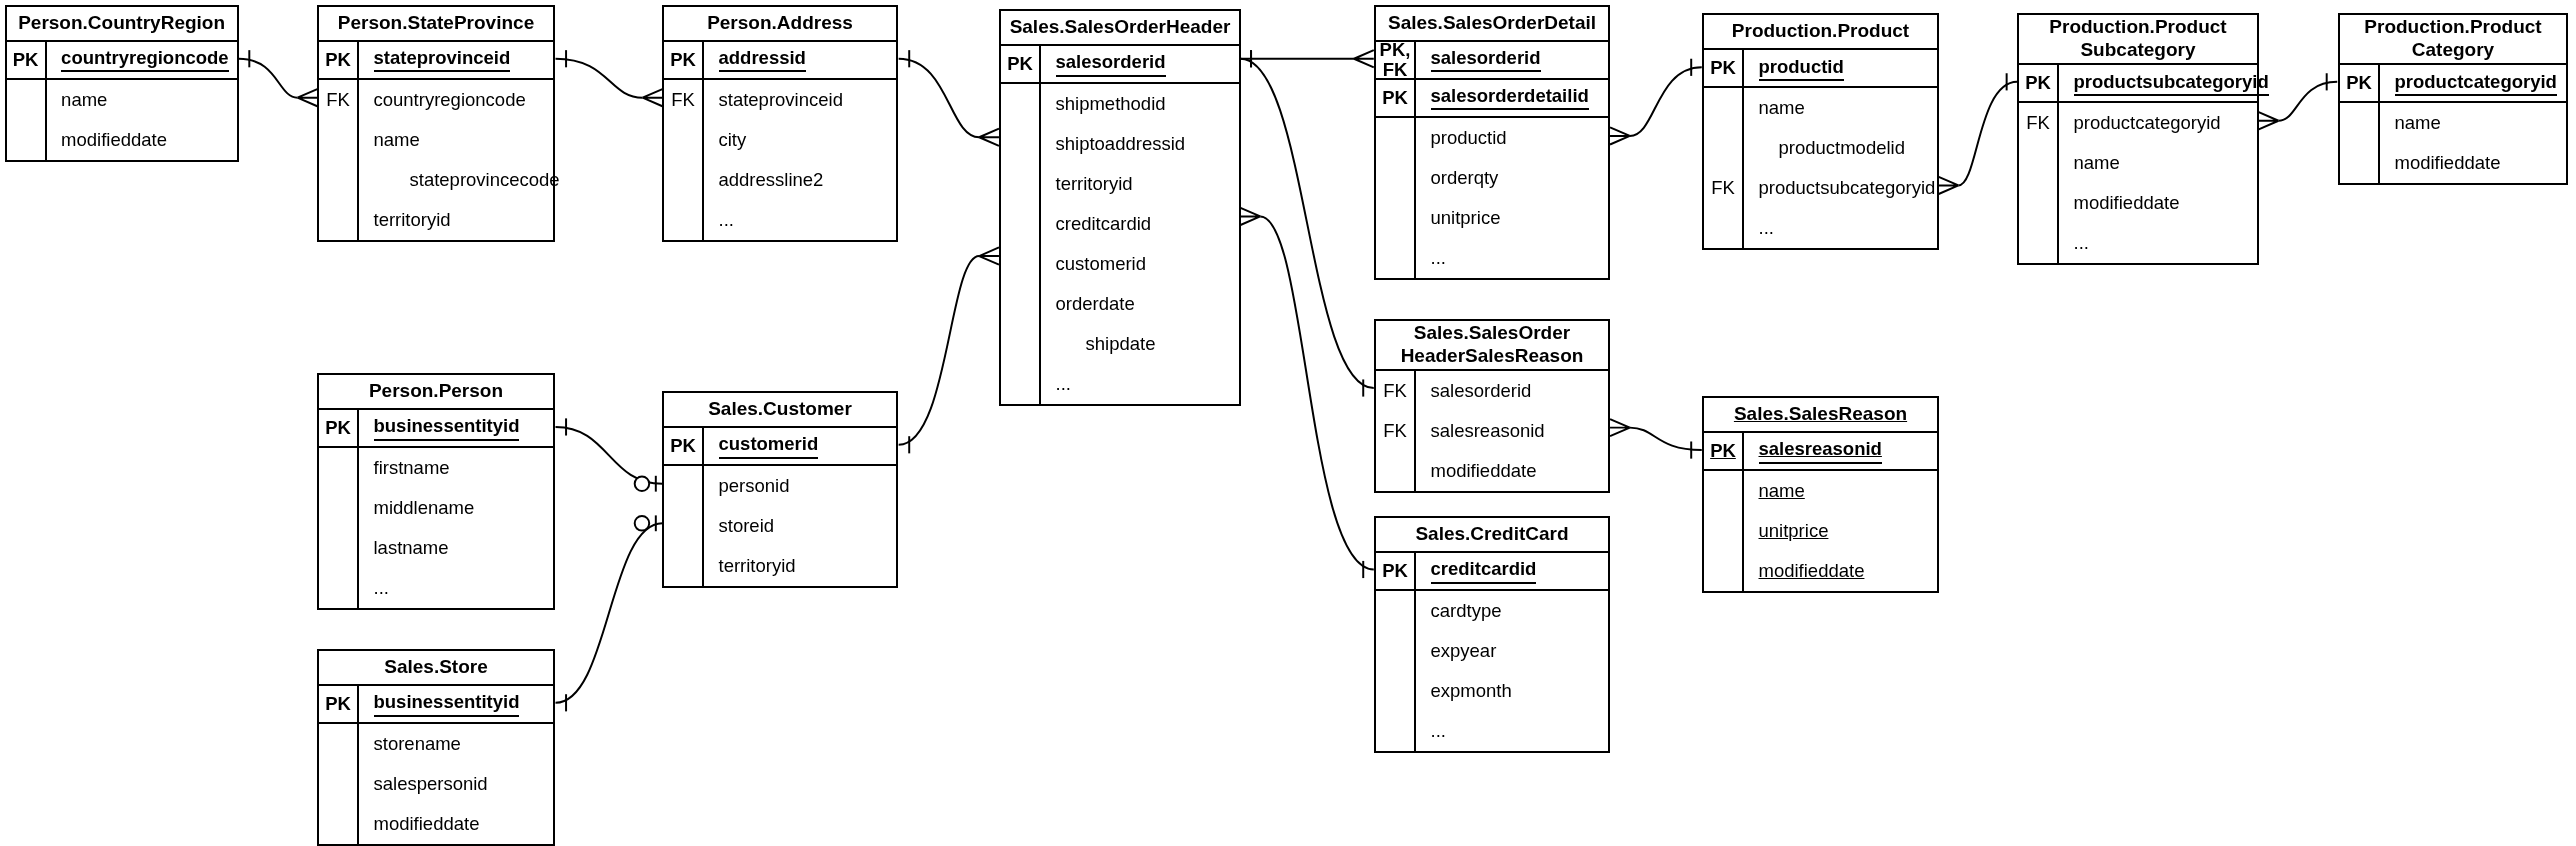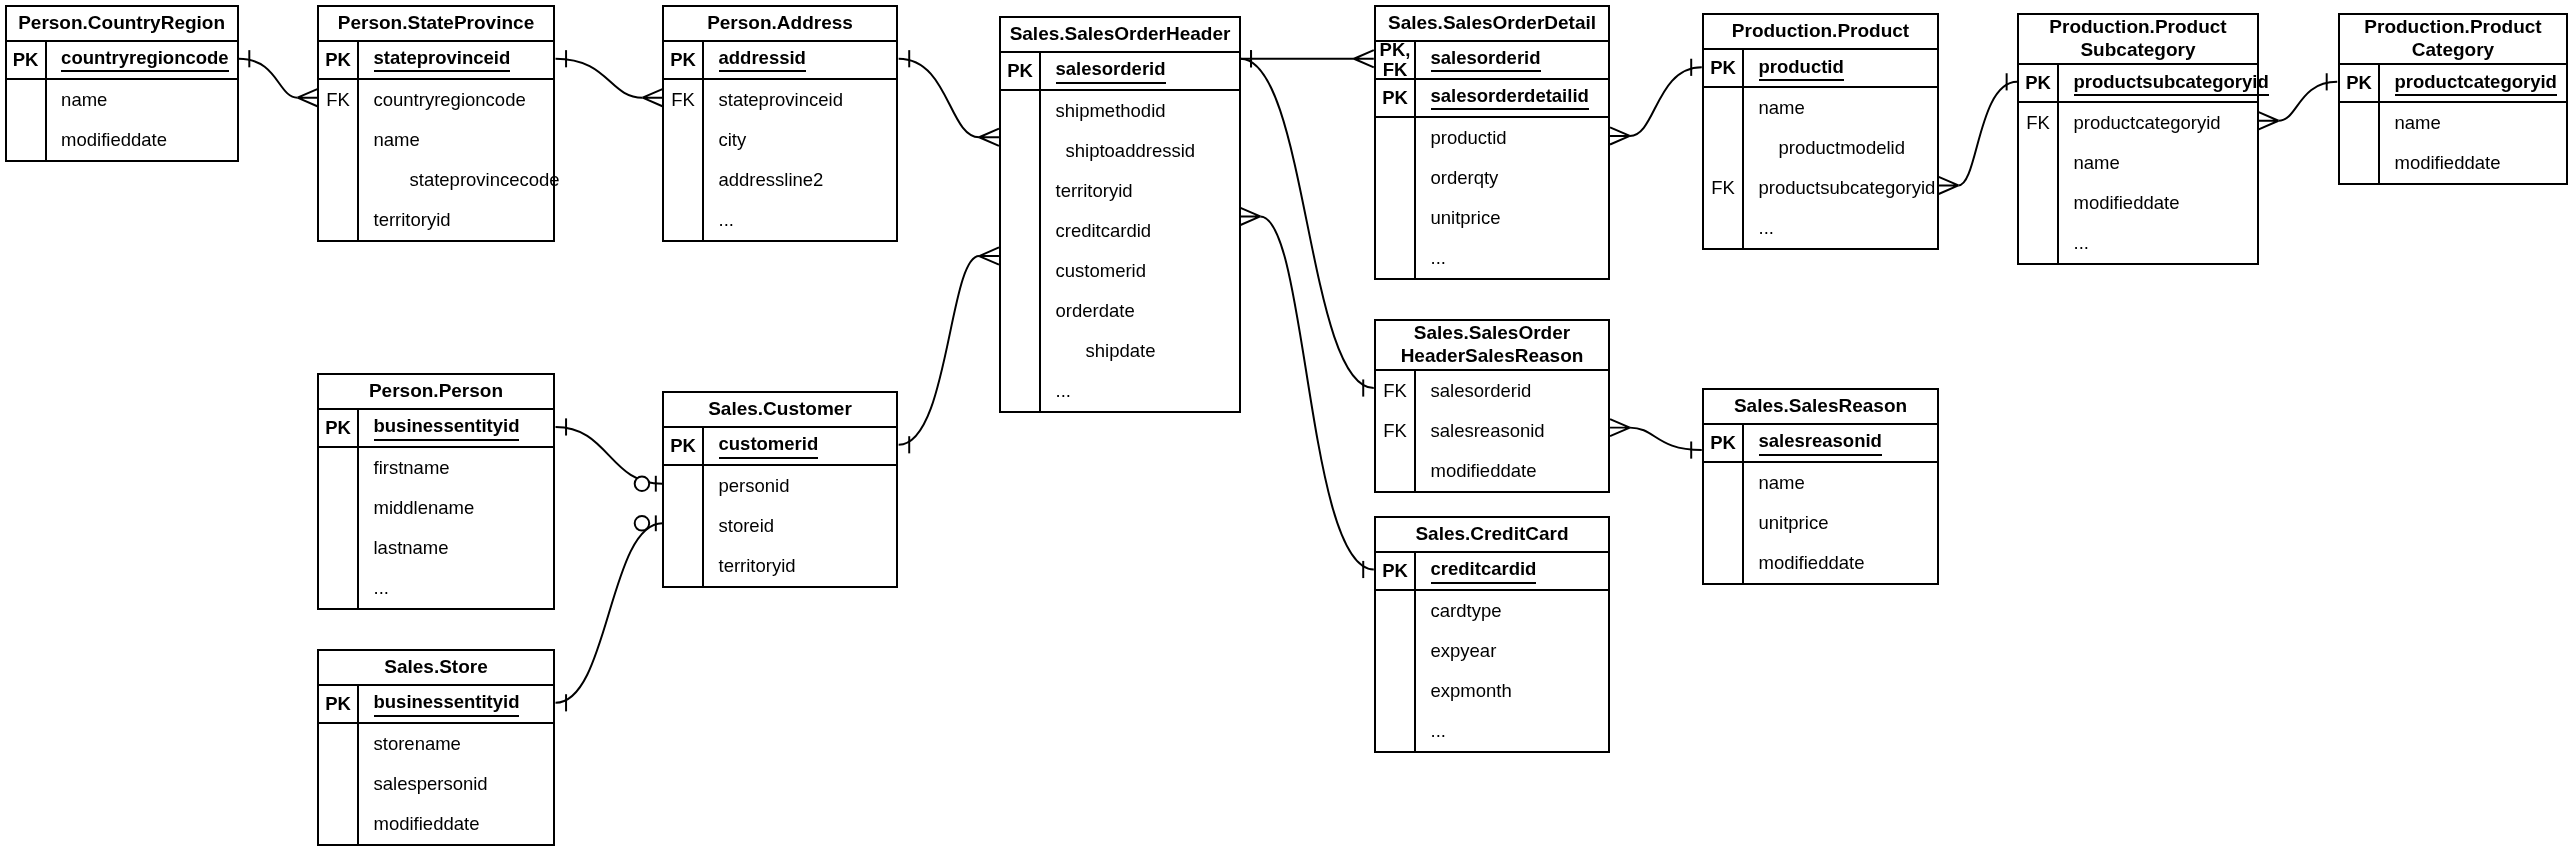--- a/index.html
+++ b/index.html
@@ -182,36 +182,36 @@
         </div>
         <div class="row" style="height: 40px;">
           <div class="key-cell"></div>
           <div class="field-cell">
             <span>...</span>
           </div>
         </div>
         <div class="key-divider" style="left: 38px;"></div>
       </div>
     </div>
-    <div class="entity" style="left: 999px; top: 16px; width: 242px;">
+    <div class="entity" style="left: 999px; top: 9px; width: 242px;">
       <div class="entity-title" style="height: 35px;">Sales.SalesOrderHeader</div>
       <div class="entity-body">
         <div class="row pk-row" style="height: 38px;">
           <div class="key-cell bold">PK</div>
           <div class="field-cell">
             <span class="pk-field">salesorderid</span>
           </div>
         </div>
         <div class="row" style="height: 40px;">
           <div class="key-cell"></div>
           <div class="field-cell">
             <span>shipmethodid</span>
           </div>
         </div>
-        <div class="row" style="height: 40px; margin-left: 10px;">
+        <div class="row" style="height: 40px;">
           <div class="key-cell"></div>
           <div class="field-cell">
             <span>shiptoaddressid</span>
           </div>
         </div>
         <div class="row" style="height: 40px;">
           <div class="key-cell"></div>
           <div class="field-cell">
             <span>territoryid</span>
           </div>
@@ -504,21 +504,21 @@
         </div>
         <div class="row" style="height: 40px;">
           <div class="key-cell"></div>
           <div class="field-cell">
             <span>modifieddate</span>
           </div>
         </div>
         <div class="key-divider" style="left: 38px;"></div>
       </div>
     </div>
-    <div class="entity" style="left: 1702px; top: 388px; width: 237px;">
+    <div class="entity" style="left: 1702px; top: 396px; width: 237px; text-decoration: underline;">
       <div class="entity-title" style="height: 35px;">Sales.SalesReason</div>
       <div class="entity-body">
         <div class="row pk-row" style="height: 38px;">
           <div class="key-cell bold">PK</div>
           <div class="field-cell">
             <span class="pk-field">salesreasonid</span>
           </div>
         </div>
         <div class="row" style="height: 40px;">
           <div class="key-cell"></div>

